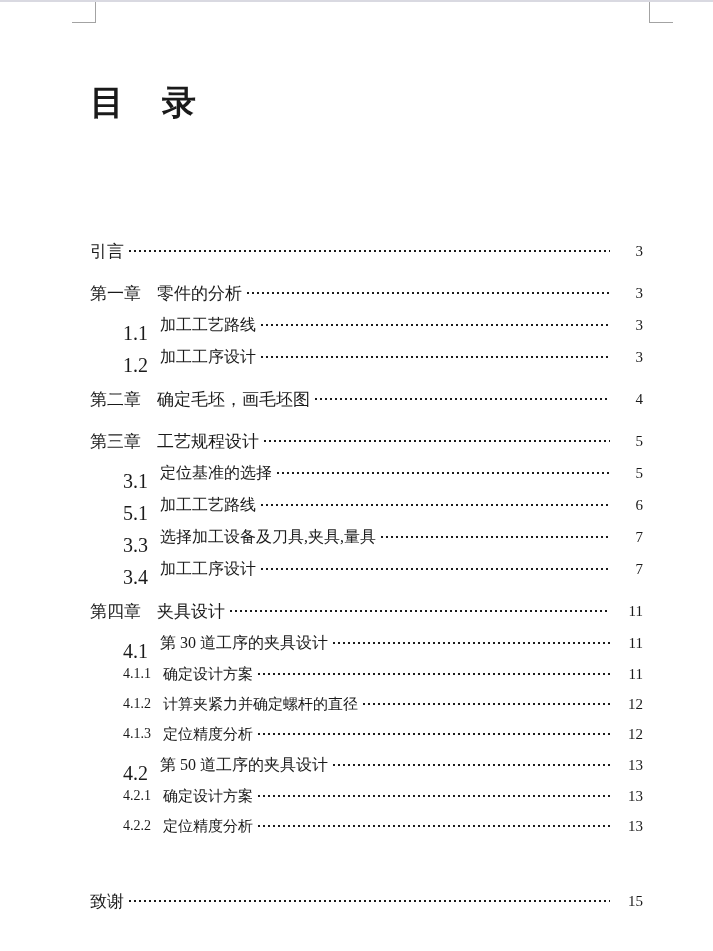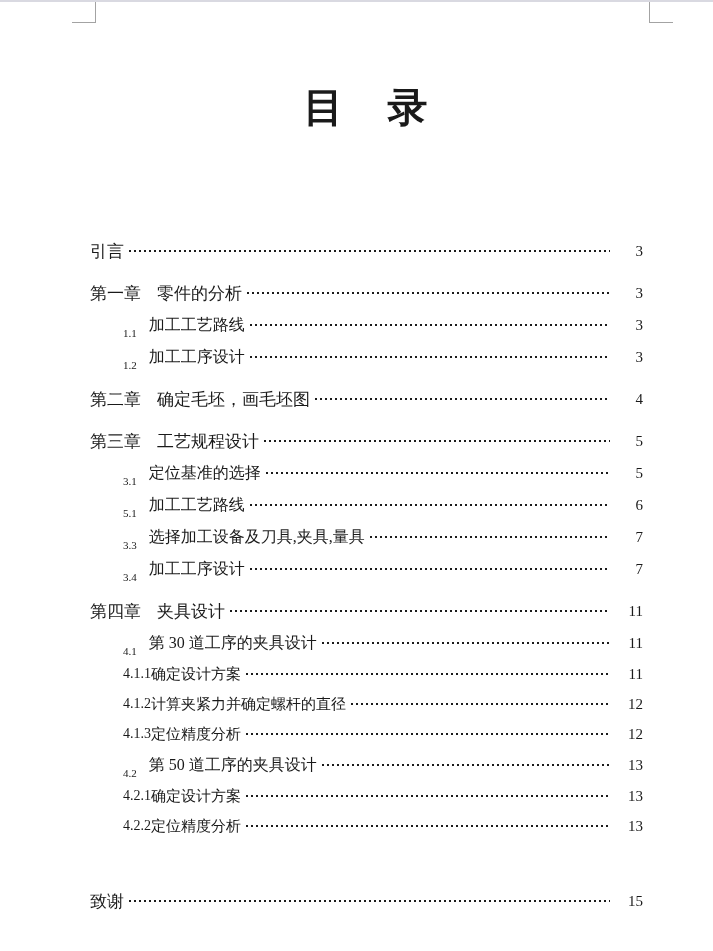--- a/index.html
+++ b/index.html
@@ -22,39 +22,39 @@
     position: absolute;
     top: 2px;
     width: 23px; height: 20px;
   }
   .crop.left  { left: 72px;  border-right: 1px solid #a3a3a3; border-bottom: 1px solid #a3a3a3; }
   .crop.right { left: 649px; border-left: 1px solid #a3a3a3;  border-bottom: 1px solid #a3a3a3; }
   .doc-title {
     position: absolute;
     top: 80px; left: 90px; right: 70px;
     margin: 0;
-    text-align: center;
-    font-size: 40px;
+    text-align: left;
+    font-size: 34px;
     font-weight: 700;
     letter-spacing: 2px;
     white-space: pre;
   }
   .toc {
     position: absolute;
     top: 191px; left: 90px; right: 70px;
   }
   .row { display: flex; align-items: center; }
   .l0 { height: 32px; font-size: 17px; margin-top: 44px; }
   .l1 { height: 32px; font-size: 16px; padding-left: 33px; }
   .l2 { height: 30px; font-size: 15px; padding-left: 33px; }
   .chapter { margin-top: 10px; }
   .num { flex: 0 0 auto; white-space: pre; }
   .l0 .num { margin-right: 16px; text-align: right; }
-  .l1 .num { margin-right: 12px; font-size: 11px; margin-top: 16px; }
-  .l2 .num { margin-right: 0; font-size: 14px; }
+  .l1 .num { margin-right: 12px; font-size: 20px; margin-top: 16px; }
+  .l2 .num { margin-right: 12px; font-size: 14px; }
   .label { flex: 0 0 auto; white-space: pre; }
   .leader {
     flex: 1 1 auto;
     height: 2px;
     align-self: center;
     margin: 0 9px 0 5px;
     background: repeating-linear-gradient(90deg, #1b1b1b 0 2px, transparent 2px 5px);
   }
   .pagenum {
     flex: 0 0 auto;

